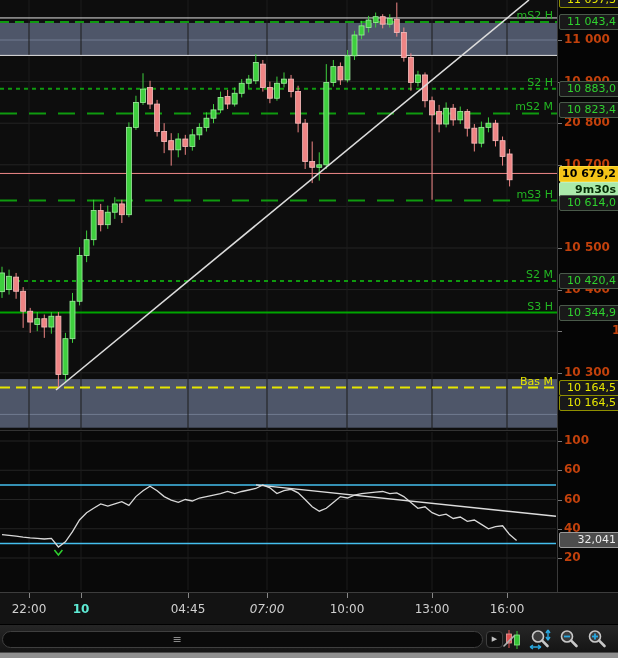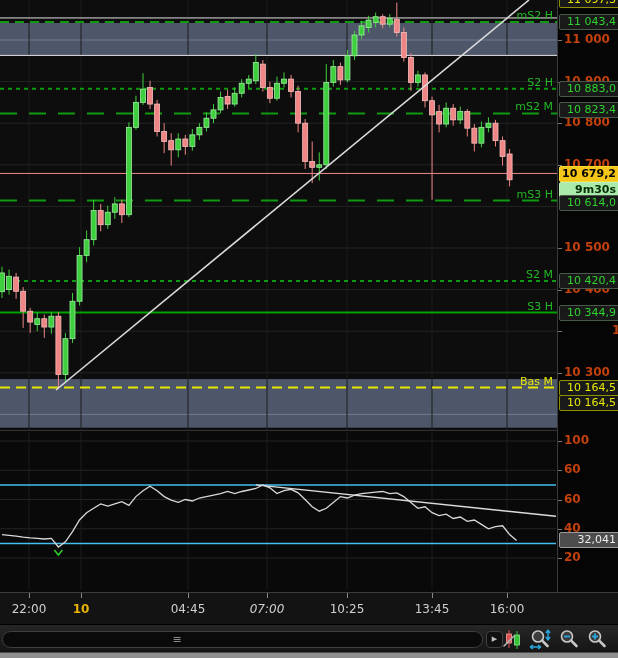--- a/index.html
+++ b/index.html
@@ -28,21 +28,21 @@
   .ax-box.green{color:#2fd12f;border-color:#4a5a4a;}
   .ax-box.yellow{color:#e8e800;border-color:#8f8f00;}
   .ax-box.cur{background:#f5c518;border-color:#f8d838;color:#000;font-weight:bold;}
   .ax-box.cd{background:#aaeaaa;border-color:#bdf0bd;color:#062e06;font-weight:bold;}
   .ax-box.val{background:#4d4d4d;border-color:#9a9a9a;color:#ececec;}
   #time-axis{
     position:absolute;left:0;top:592px;width:618px;height:32px;
     background:#131313;border-top:1px solid #3d3d3d;box-sizing:border-box;
   }
   .t-label{position:absolute;top:9px;transform:translateX(-50%);color:#d0d0d0;font-size:12px;white-space:nowrap;}
-  .t-label.bold{font-weight:bold;color:#eab308;}
+  .t-label.bold{font-weight:bold;color:#5eead4;}
   .t-tick{position:absolute;top:0;width:1px;height:5px;background:#888;}
   #toolbar{
     position:absolute;left:0;top:624px;width:618px;height:28px;
     background:linear-gradient(#262626,#151515);border-top:1px solid #000;box-sizing:border-box;
   }
   #scroll-track{
     position:absolute;left:2px;top:6px;width:481px;height:17px;
     background:#0a0a0a;border:1px solid #3f3f3f;border-radius:9px;box-sizing:border-box;
   }
   #scroll-grip{
@@ -416,21 +416,21 @@
       <path d="M2.0,104.6L9.1,105.3L16.1,106.1L23.1,107.1L30.2,107.8L37.3,108.3L44.3,109.0L51.4,108.4L58.4,117.0L65.4,111.9L72.5,101.7L79.5,90.0L86.6,82.7L93.6,78.3L100.7,73.9L107.8,76.1L114.8,73.9L121.8,71.7L128.9,75.4L135.9,66.6L143.0,60.7L150.0,56.3L157.1,60.7L164.2,66.6L171.2,70.2L178.3,72.4L185.3,69.5L192.3,71.0L199.4,68.0L206.4,66.6L213.5,65.1L220.5,63.6L227.6,61.5L234.7,63.6L241.7,61.5L248.8,60.0L255.8,58.5L262.8,54.9L269.9,57.8L276.9,63.6L284.0,60.7L291.1,59.3L298.1,62.9L305.1,69.5L312.2,76.8L319.3,81.2L326.3,78.3L333.3,72.4L340.4,66.6L347.4,68.0L354.5,65.1L361.6,63.6L368.6,62.9L375.6,62.2L382.7,61.5L389.8,63.6L396.8,62.9L403.8,66.6L410.9,72.4L417.9,78.3L425.0,76.8L432.1,82.7L439.1,85.6L446.1,84.1L453.2,88.5L460.3,87.0L467.3,91.4L474.3,90.0L481.4,94.4L488.4,98.8L495.5,96.6L502.6,95.8L509.6,104.6L516.6,110.5" fill="none" stroke="#d8d8d8" stroke-width="1.3"></path>
       <path d="M54.4,120.03125 l4,5 l4,-5" fill="none" stroke="#2fd12f" stroke-width="1.5"></path>
       <line x1="256" y1="54.875" x2="556" y2="86.31875000000002" stroke="#dcdcdc" stroke-width="1.5"></line>
     </svg>
   <div id="right-axis">
       <div class="ax-tick" style="top: 40px;"></div>
       <div class="ax-major" style="top: 32px;">11 000</div>
       <div class="ax-tick" style="top: 81.6px;"></div>
       <div class="ax-major" style="top: 73.6px;">10 900</div>
       <div class="ax-tick" style="top: 123.2px;"></div>
-      <div class="ax-major" style="top: 115.2px;">10 800</div>
+      <div class="ax-major" style="top: 115.2px;">20 800</div>
       <div class="ax-tick" style="top: 164.8px;"></div>
       <div class="ax-major" style="top: 156.8px;">10 700</div>
       <div class="ax-tick" style="top: 248px;"></div>
       <div class="ax-major" style="top: 240px;">10 500</div>
       <div class="ax-tick" style="top: 289.6px;"></div>
       <div class="ax-major" style="top: 281.6px;">10 400</div>
       <div class="ax-tick" style="top: 331.2px;"></div>
       <div class="ax-major" style="top: 323.2px; margin-left: 48px;">10 300</div>
       <div class="ax-tick" style="top: 372.8px;"></div>
       <div class="ax-major" style="top: 364.8px;">10 300</div>
@@ -460,23 +460,23 @@
   <div id="time-axis">
       <div class="t-tick" style="left: 29px;"></div>
       <div class="t-label" style="left: 29px;">22:00</div>
       <div class="t-tick" style="left: 81px;"></div>
       <div class="t-label bold" style="left: 81px;">10</div>
       <div class="t-tick" style="left: 188px;"></div>
       <div class="t-label" style="left: 188px;">04:45</div>
       <div class="t-tick" style="left: 267px;"></div>
       <div class="t-label" style="left: 267px; font-style: italic;">07:00</div>
       <div class="t-tick" style="left: 347px;"></div>
-      <div class="t-label" style="left: 347px;">10:25</div>
+      <div class="t-label" style="left: 347px;">10:00</div>
       <div class="t-tick" style="left: 432px;"></div>
-      <div class="t-label" style="left: 432px;">13:45</div>
+      <div class="t-label" style="left: 432px;">13:00</div>
       <div class="t-tick" style="left: 507px;"></div>
       <div class="t-label" style="left: 507px;">16:00</div>
     </div>
   <div id="toolbar">
     <div id="scroll-track">
       <div id="scroll-grip">≡</div>
     </div>
     <div id="scroll-right-btn">▶</div>
   <div class="tool-icon" style="left: 501px;"><svg width="24" height="23">
           <line x1="8" y1="2" x2="8" y2="20" stroke="#e05050" stroke-width="1"></line>

